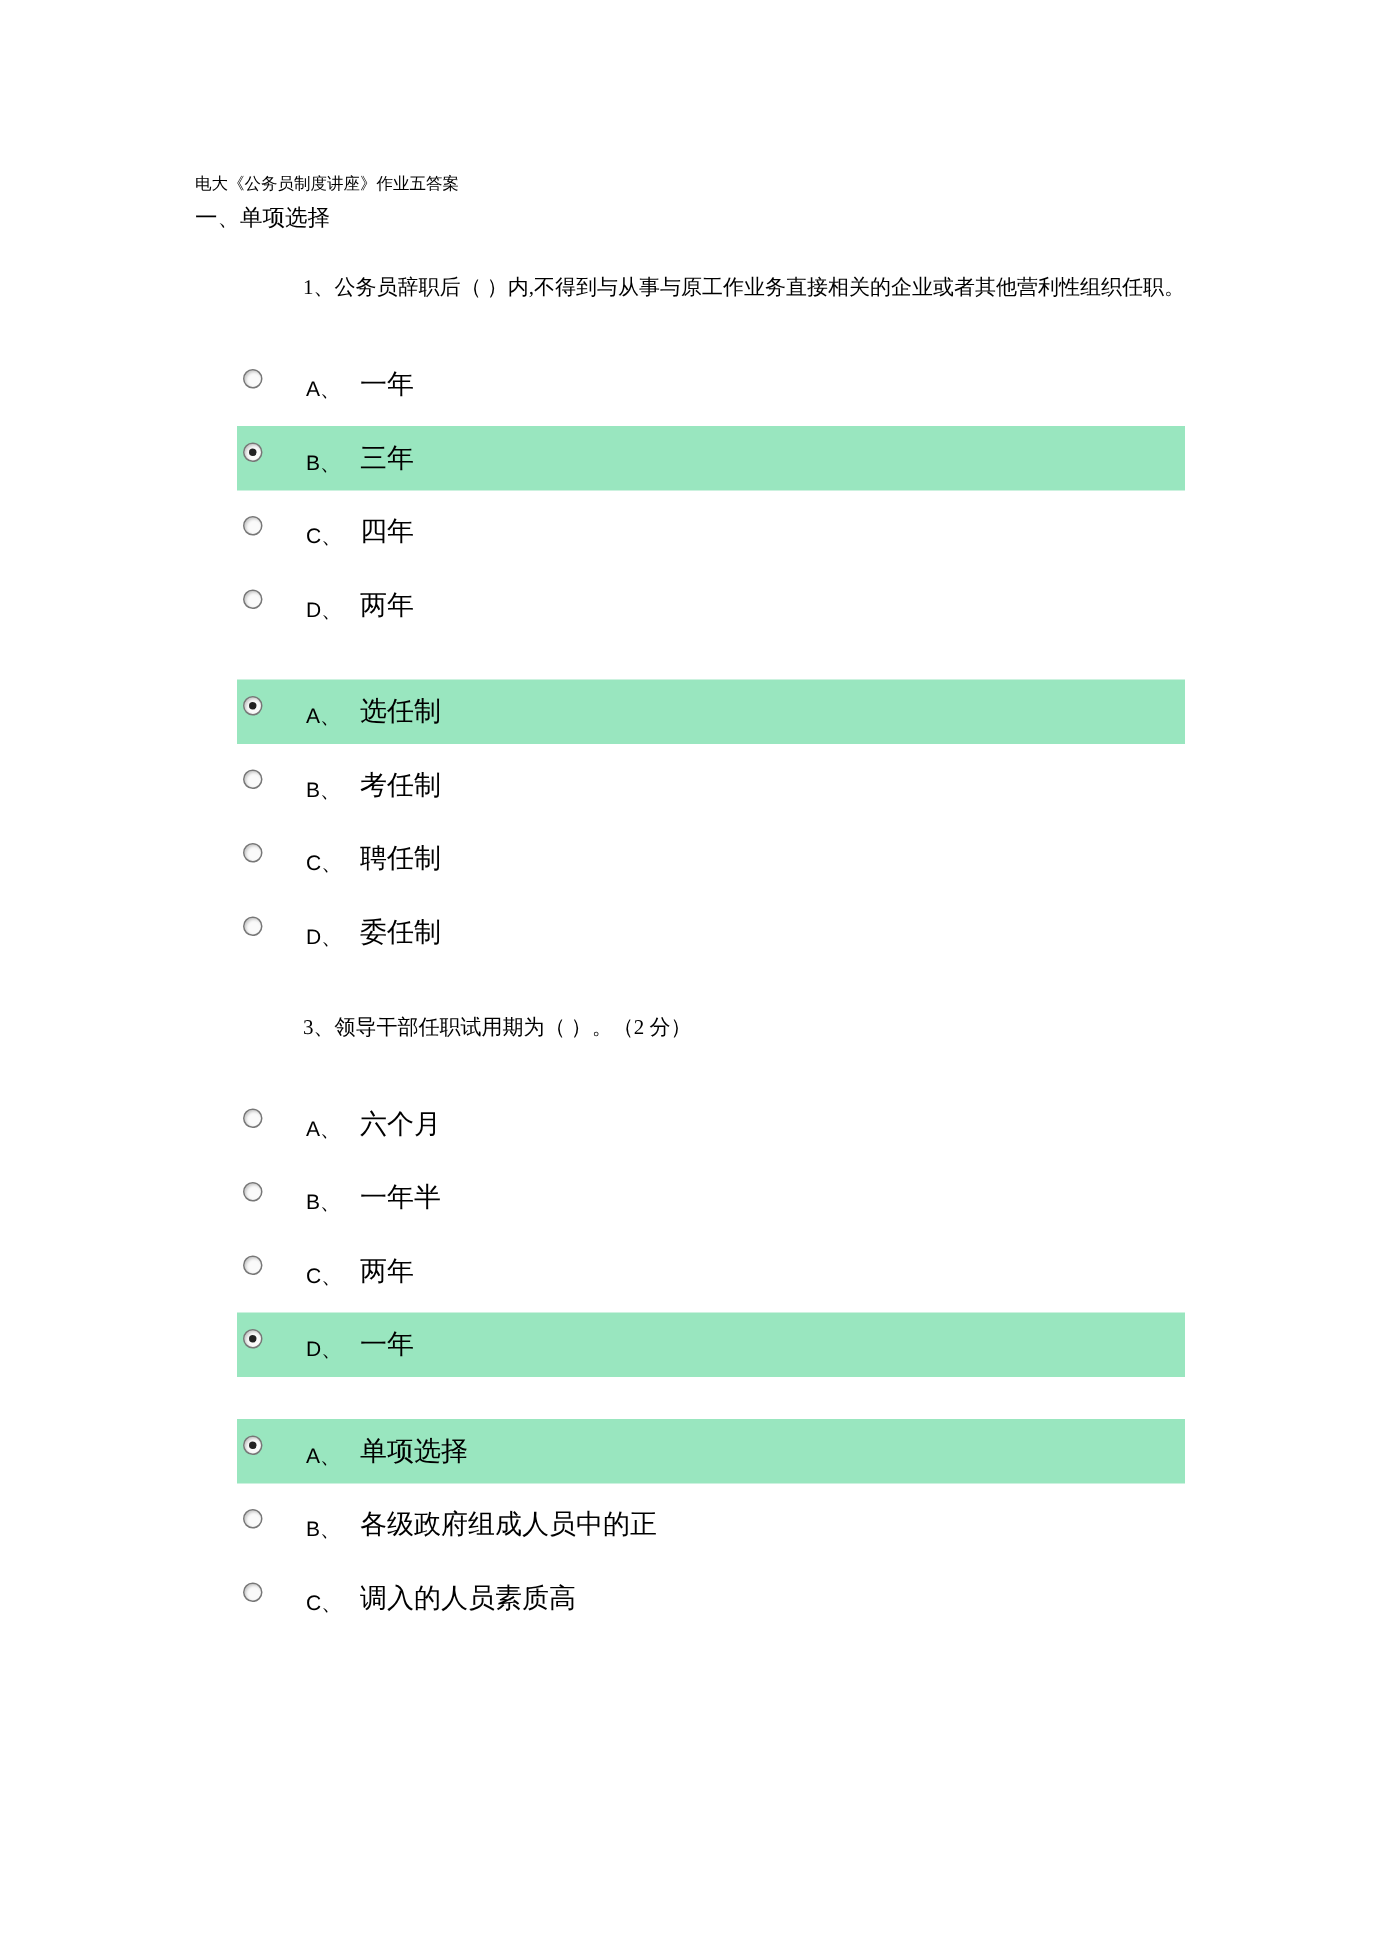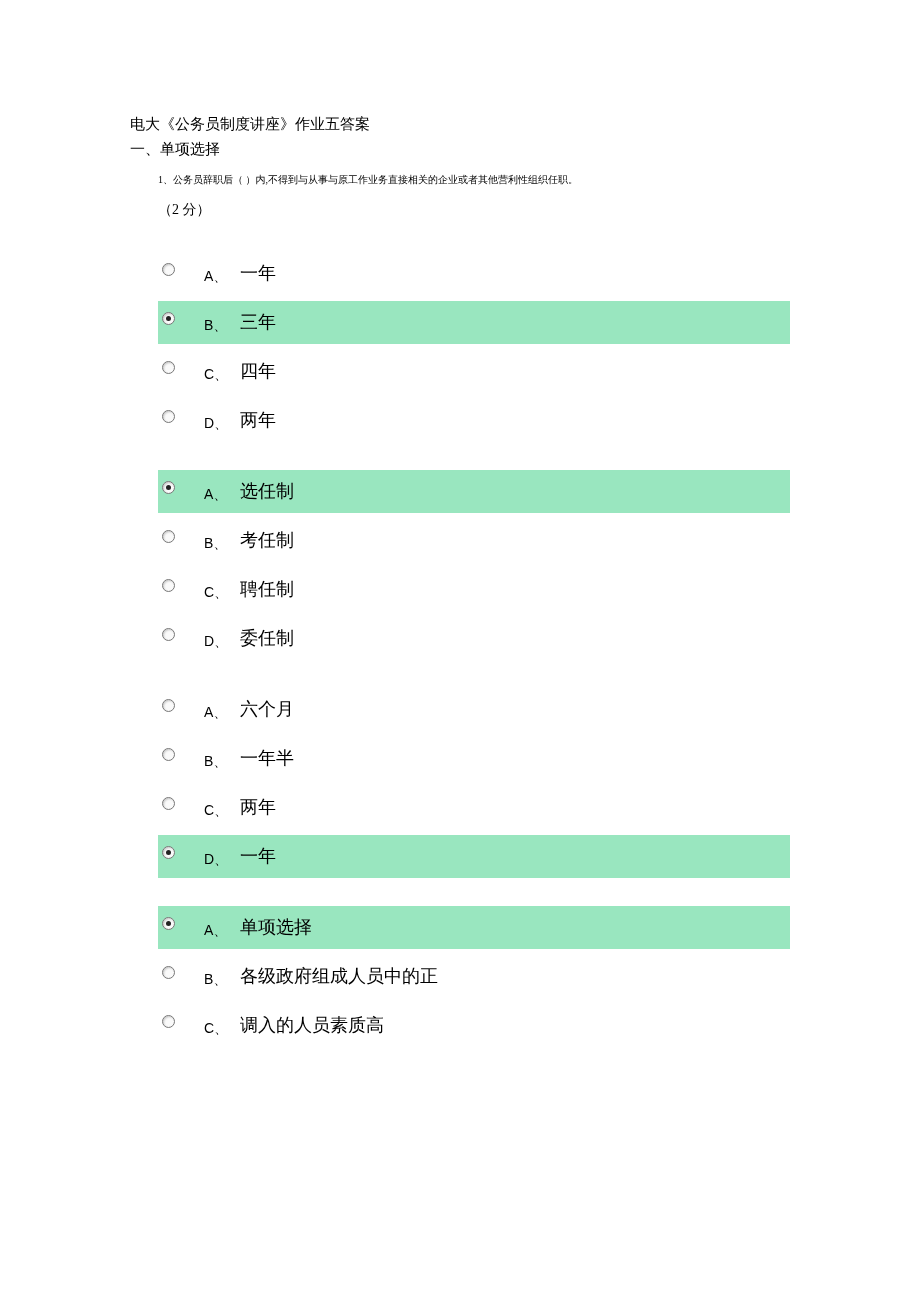--- a/index.html
+++ b/index.html
@@ -9,35 +9,36 @@
     }
     body {
       background: #ffffff;
       font-family: "SimSun", "宋体", serif;
       font-size: 14px;
       color: #000000;
       width: 920px;
       padding: 115px 130px 60px 130px;
     }
     .doc-title {
-      font-size: 15px;
+      font-size: 11px;
       margin-bottom: 6px;
     }
     .section-title {
       font-size: 15px;
-      margin-bottom: 10px;
+      margin-bottom: 23px;
     }
     .question-block {
       margin-bottom: 28px;
       margin-left: 28px;
     }
     .question-text {
-      font-size: 10px;
+      font-size: 14px;
       line-height: 2.2;
       margin-bottom: 4px;
+      margin-left: 44px;
     }
     .question-points {
       font-size: 14px;
       line-height: 2.2;
       margin-bottom: 4px;
     }
     .options {
       margin-top: 26px;
     }
     .option-row {
@@ -88,21 +89,20 @@
   </style>
 </head>
 <body>
 
 <div class="doc-title">电大《公务员制度讲座》作业五答案</div>
 <div class="section-title">一、单项选择</div>
 
 <div id="questions-container">
     <div class="question-block">
       <div class="question-text">1、公务员辞职后（ ）内,不得到与从事与原工作业务直接相关的企业或者其他营利性组织任职。</div>
-      <div class="question-points">（2 分）</div>
       <div class="options">
         <div class="option-row">
           <div class="radio-wrap">
             <span class="radio"></span>
           </div>
           <span class="option-letter">A、</span>
           <span class="option-text">一年</span>
         </div>
         <div class="option-row selected">
           <div class="radio-wrap">
@@ -153,20 +153,21 @@
         <div class="option-row">
           <div class="radio-wrap">
             <span class="radio"></span>
           </div>
           <span class="option-letter">D、</span>
           <span class="option-text">委任制</span>
         </div>
       </div>
     </div>
     <div class="question-block">
+      <div class="question-text">3、领导干部任职试用期为（ ）。（2 分）</div>
       <div class="options">
         <div class="option-row">
           <div class="radio-wrap">
             <span class="radio"></span>
           </div>
           <span class="option-letter">A、</span>
           <span class="option-text">六个月</span>
         </div>
         <div class="option-row">
           <div class="radio-wrap">

